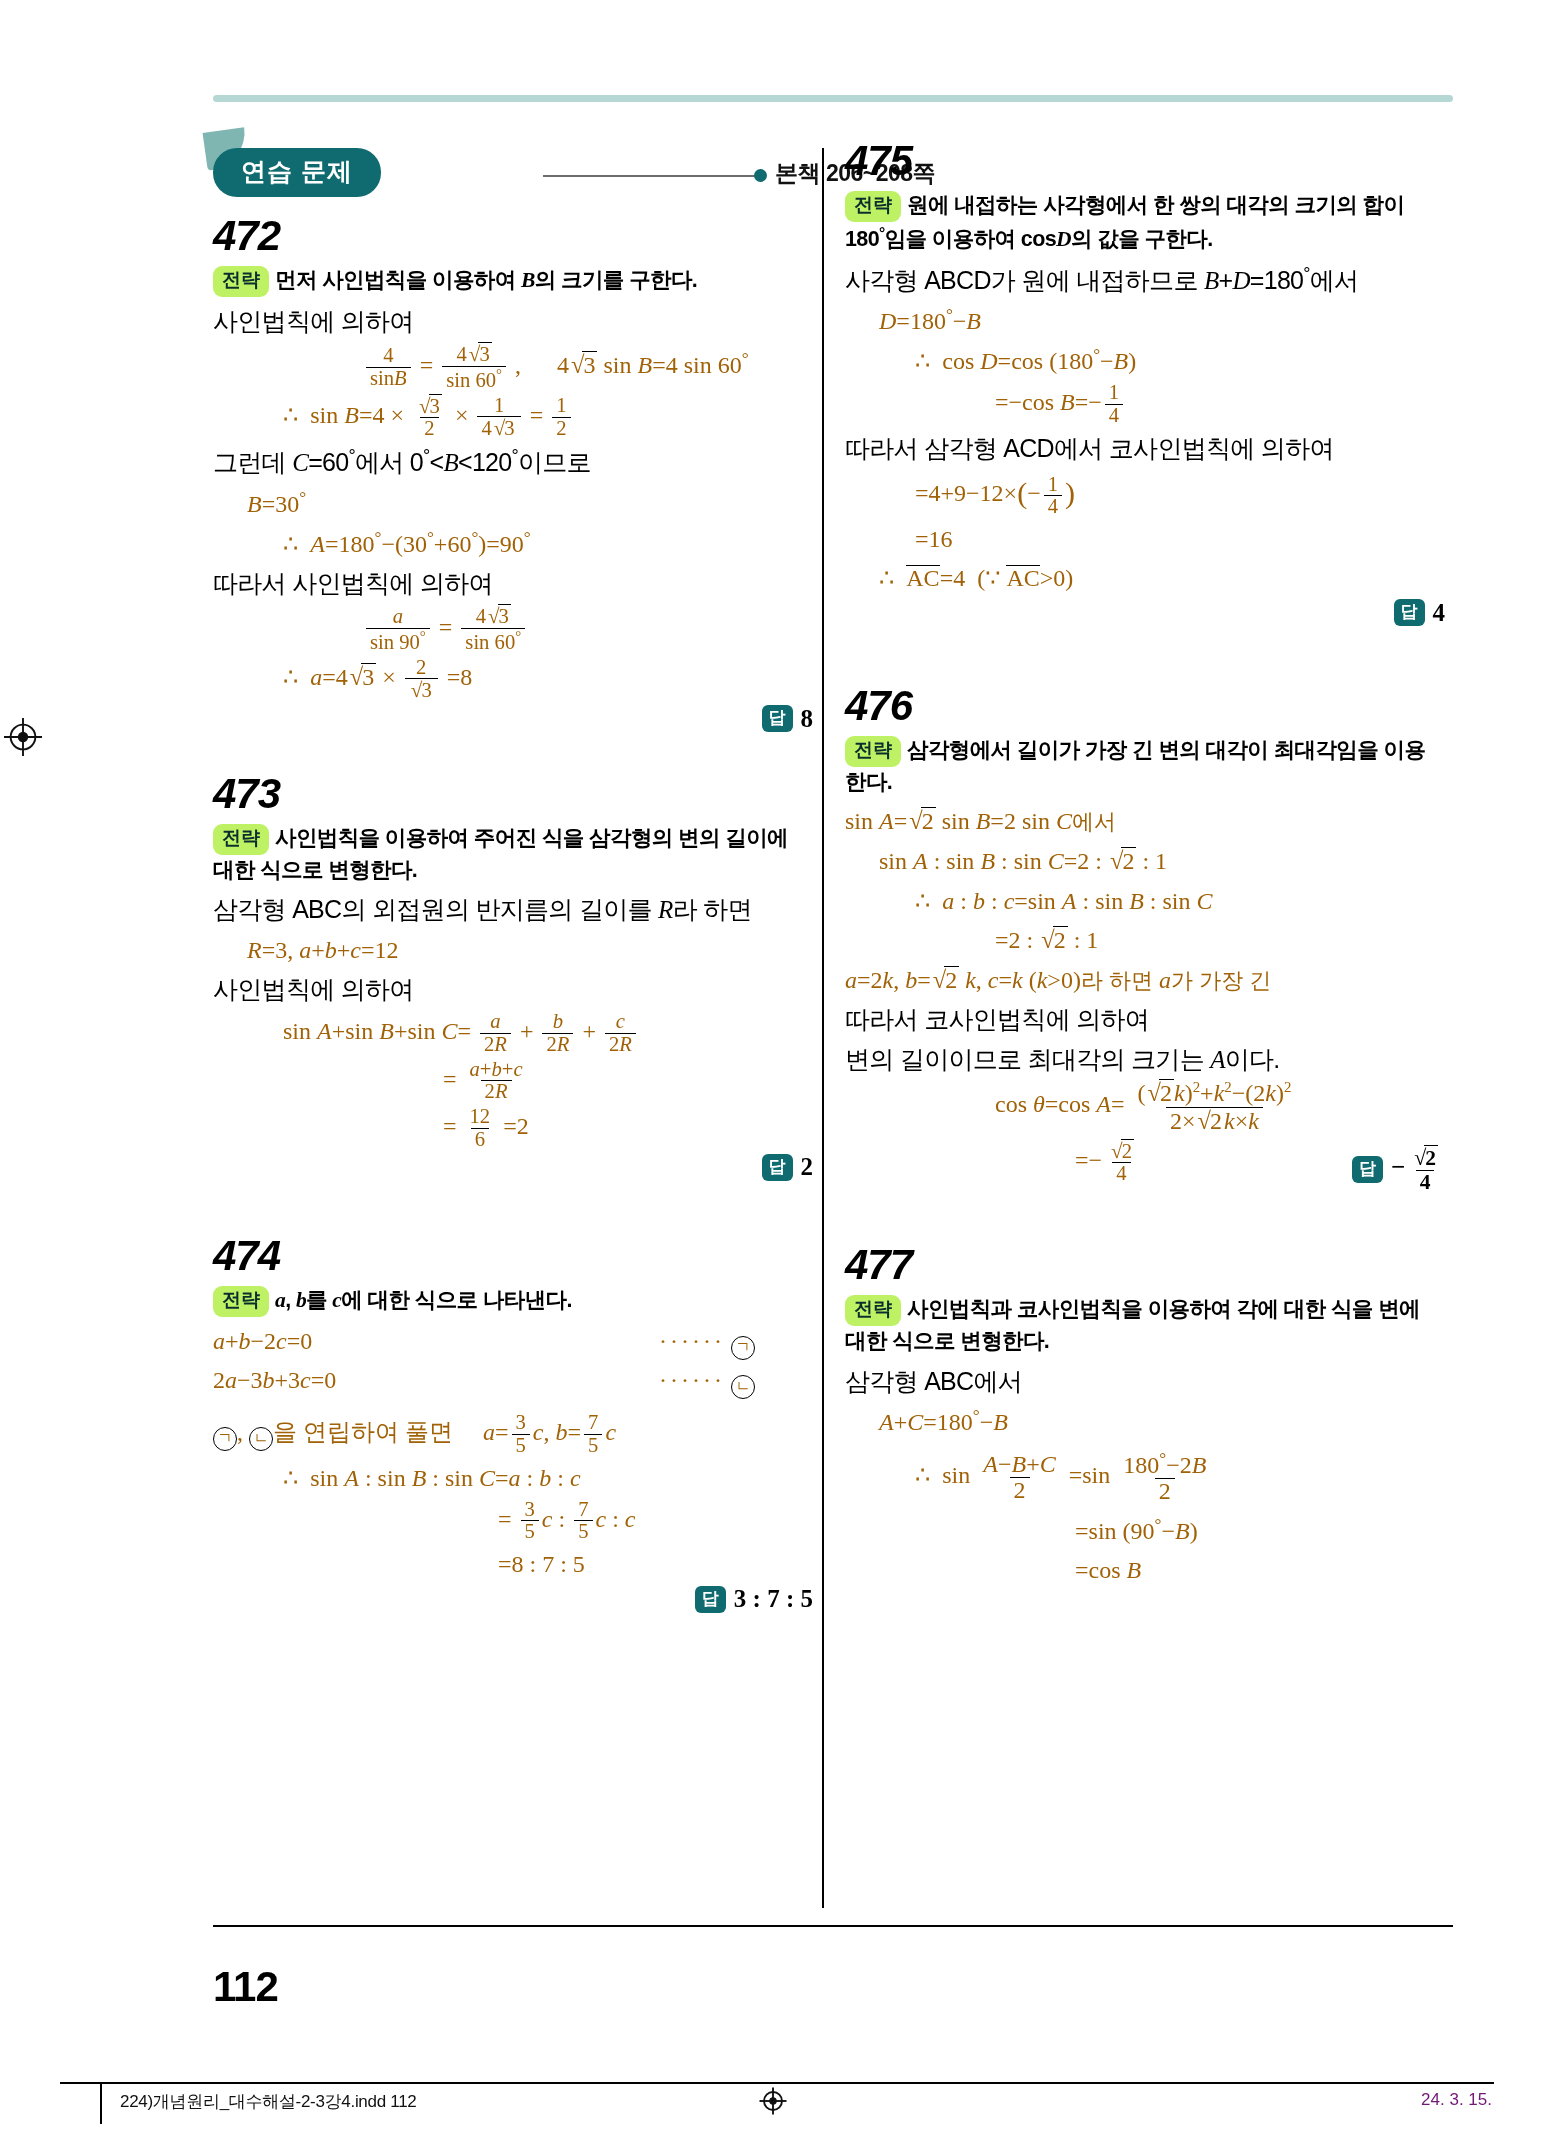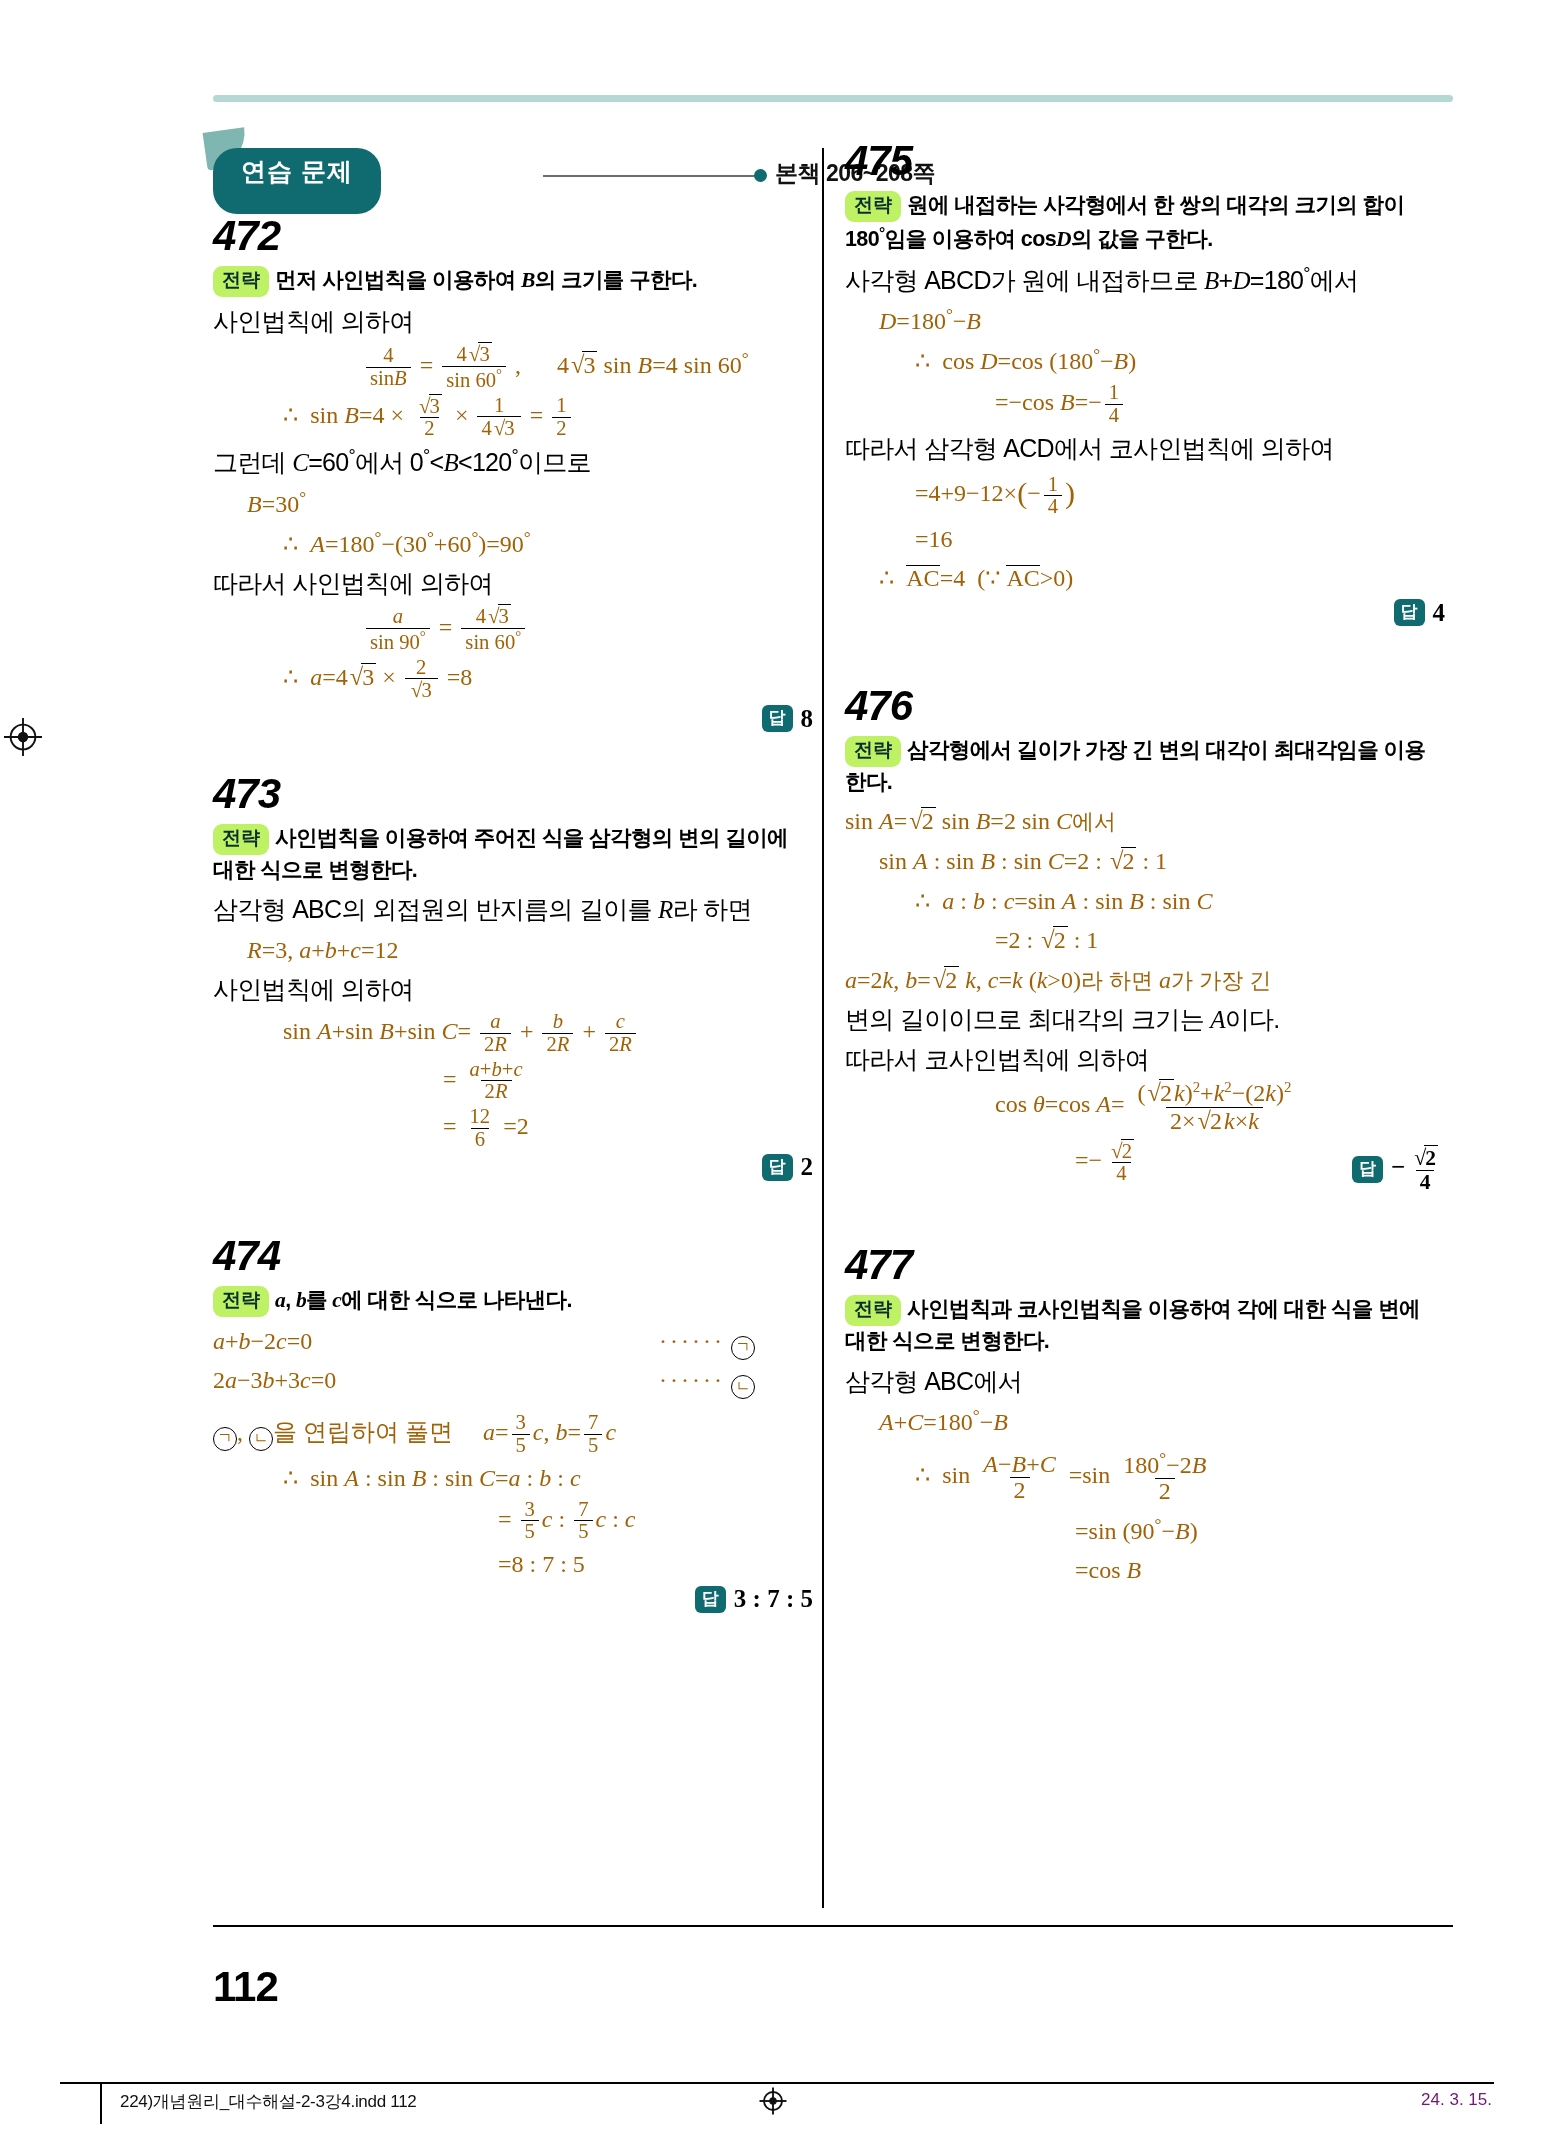--- a/index.html
+++ b/index.html
@@ -25,21 +25,21 @@
     position:absolute;left:-8px;top:-18px;width:42px;height:38px;
     background:#7fb6b2;
     border-radius:0 0 38px 4px;
     transform:rotate(-8deg);
     z-index:0;
   }
   .tab{
     position:relative;z-index:1;
     background:#0f6b70;color:#ffffff;
     border-radius:24px;
-    padding:7px 28px 26px 28px;
+    padding:7px 28px 9px 28px;
     font-size:25px;font-weight:bold;letter-spacing:1px;
     white-space:nowrap;
   }
   .tab .b1{font-weight:bold;}
   .tab .b2{font-weight:bold;}
   .hdr-line{
     position:absolute;left:330px;top:27px;width:215px;height:2px;background:#6d6d6d;
   }
   .hdr-dot{
     position:absolute;left:541px;top:21px;width:13px;height:13px;border-radius:50%;
@@ -413,22 +413,22 @@
       <div class="math ind2">
         ∴&nbsp; <i>a</i> : <i>b</i> : <i>c</i>=sin <i>A</i> : sin <i>B</i> : sin <i>C</i>
       </div>
       <div class="math ind3">
         =2 : <span class="sq"><span class="rad">√</span><span class="val">2</span></span> : 1
       </div>
 
       <div class="math" style="text-align:justify">
         <i>a</i>=2<i>k</i>, <i>b</i>=<span class="sq"><span class="rad">√</span><span class="val">2</span></span> <i>k</i>, <i>c</i>=<i>k</i> (<i>k</i>&gt;0)<span style="font-family:'Liberation Sans',sans-serif;font-size:22px">라 하면</span> <i>a</i><span style="font-family:'Liberation Sans',sans-serif;font-size:22px">가 가장 긴</span>
       </div>
+      <div class="ko">따라서 코사인법칙에 의하여</div>
       <div class="ko">변의 길이이므로 최대각의 크기는 <i style="font-family:'Liberation Serif',serif">A</i>이다.</div>
-      <div class="ko">따라서 코사인법칙에 의하여</div>
 
       <div class="math ind3" style="margin-top:0">
         cos <i>θ</i>=cos <i>A</i>=
         <span class="frac fbig">
           <span class="num">(<span class="sq"><span class="rad">√</span><span class="val">2</span></span><i>k</i>)<sup class="e">2</sup>+<i>k</i><sup class="e">2</sup>−(2<i>k</i>)<sup class="e">2</sup></span>
           <span class="den">2×<span class="sq"><span class="rad">√</span><span class="val">2</span></span><i>k</i>×<i>k</i></span>
         </span>
       </div>
 
       <div class="math ind4" style="margin-top:6px">

